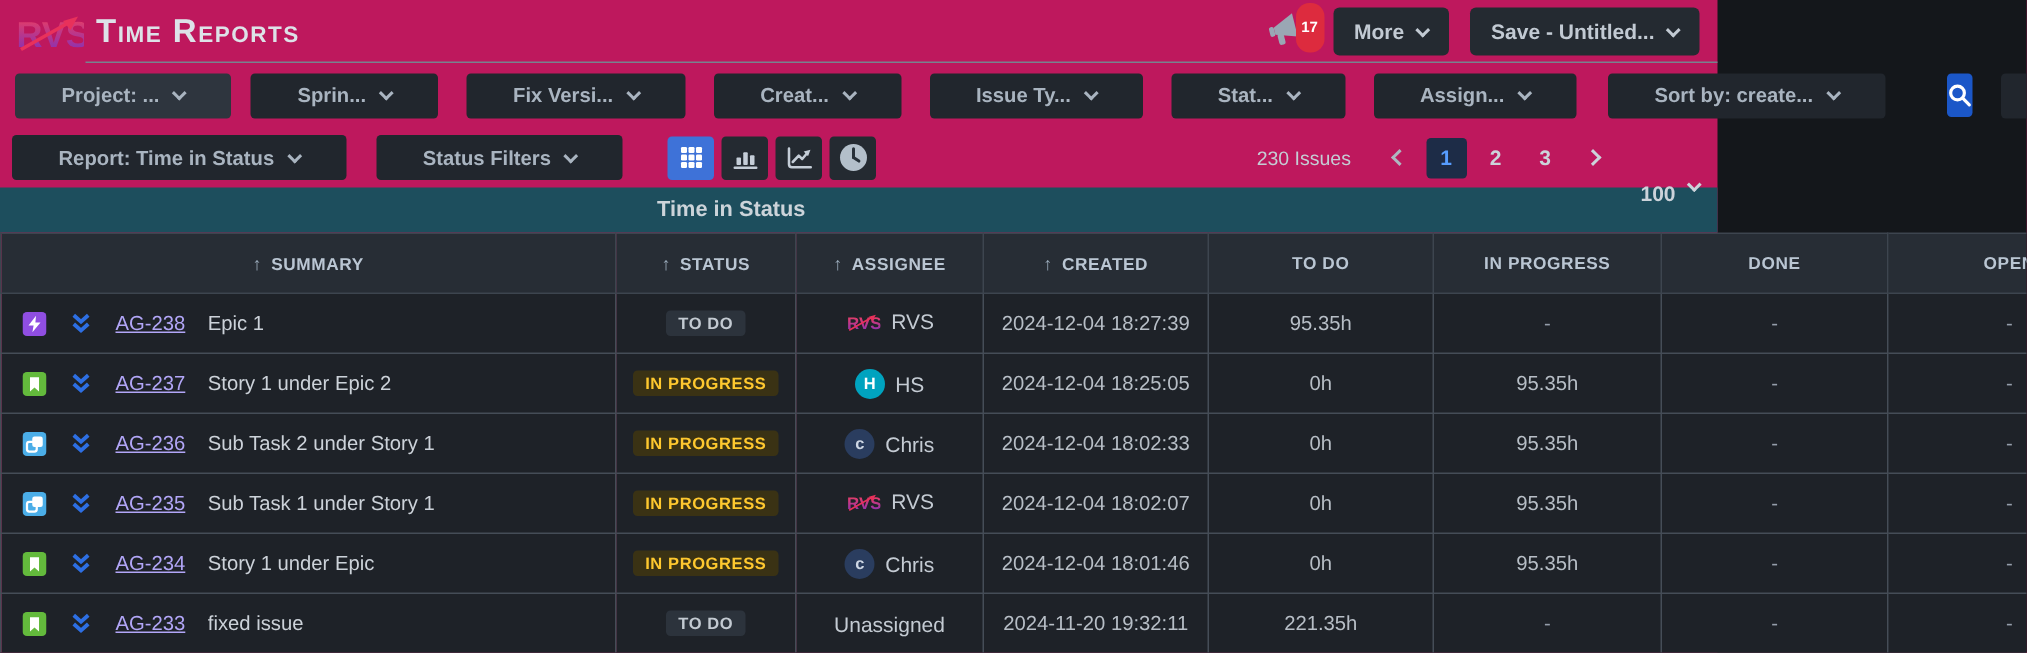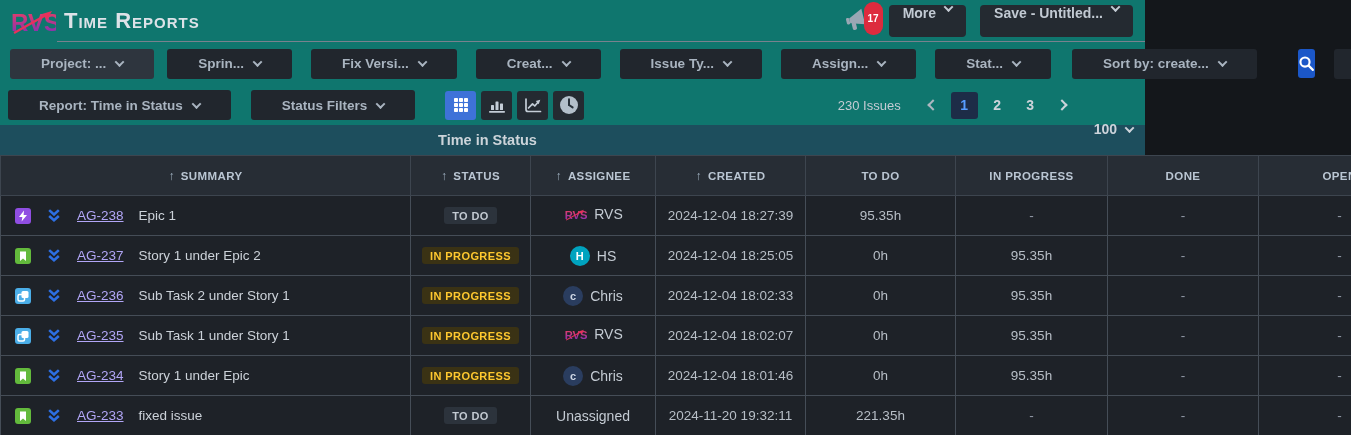--- a/index.html
+++ b/index.html
@@ -1,31 +1,31 @@
 <!DOCTYPE html>
 <html><head>
 <meta charset="utf-8">
 <style>
   * { margin:0; padding:0; box-sizing:border-box; }
   html,body { width:1351px; height:435px; overflow:hidden; background:#14171b;
               font-family:"Liberation Sans", sans-serif; }
-  .app { width:1145px; height:435px; background:#0f766e; position:relative; }
+  .app { width:1145px; height:435px; background:#be185d; position:relative; }
 
   
   .topbar { height:42px; display:flex; align-items:center; padding:0 12px 0 10px; position:relative; }
   .topbar:after { content:""; position:absolute; left:57px; right:0; bottom:0; height:1px; background:#78828e; }
   .brand { display:flex; align-items:center; gap:8px; }
   .app-title { font-variant:small-caps; font-weight:bold; font-size:22px; color:#dde2e8; letter-spacing:1px; }
   .top-actions { margin-left:auto; display:flex; align-items:center; gap:14px; }
   .notif { position:relative; width:30px; height:26px; cursor:pointer; }
   .notif .badge { position:absolute; top:-6px; right:-8px; background:#dd2b3e; color:#fff;
                   font-size:10px; font-weight:bold; border-radius:9px; padding:11px 4px; min-width:16px; text-align:center; }
   .btn { background:#242a31; color:#c2cad3; border:none; border-radius:4px; height:32px;
          padding:0 14px; font-size:14px; font-weight:bold; font-family:inherit;
-         display:inline-flex; align-items:flex-start; gap:9px; cursor:pointer; }
+         display:inline-flex; align-items:center; gap:9px; cursor:pointer; }
   .chev { width:7px; height:7px; border-right:2px solid currentColor; border-bottom:2px solid currentColor;
           transform:rotate(45deg) translate(-1px,-1px); display:inline-block; }
   .chev-left  { width:8px; height:8px; border-left:2px solid #aeb7c1; border-bottom:2px solid #aeb7c1;
                 transform:rotate(45deg); display:inline-block; }
   .chev-right { width:8px; height:8px; border-right:2px solid #ccd3da; border-top:2px solid #ccd3da;
                 transform:rotate(45deg); display:inline-block; }
 
   
   .filter-row { height:43px; display:flex; align-items:center; padding:0 10px; gap:13px; }
   .fbtn { background:#21262d; color:#a9b4c0; border:none; border-radius:3px; height:30px;
@@ -43,21 +43,21 @@
           display:inline-flex; align-items:center; justify-content:center; cursor:pointer; }
   .vbtn.active { background:#3e72d8; }
   .spacer { flex:1; }
   .issues-count { font-size:13px; color:#c5ccd4; margin-right:6px; }
   .pager { display:flex; align-items:center; gap:6px; }
   .page { width:27px; height:27px; border-radius:3px; background:transparent; border:none;
           color:#ccd3da; font-size:14px; font-weight:bold; font-family:inherit; cursor:pointer; }
   .page.active { background:#1d2c47; color:#579dff; }
   .pager-arrow { background:none; border:none; width:24px; height:24px; cursor:pointer;
                  display:inline-flex; align-items:center; justify-content:center; }
-  .page-size { display:inline-flex; align-items:center; gap:9px; margin-left:14px; color:#ccd3da;
+  .page-size { display:inline-flex; align-items:flex-start; gap:9px; margin-left:14px; color:#ccd3da;
                font-size:14px; font-weight:bold; cursor:pointer;margin-top:48px; }
 
   
   .banner { height:30px; background:#1d4e5d; display:flex; align-items:center; justify-content:center; }
   .banner span { font-size:14.5px; font-weight:bold; color:#ccd4da; position:relative; left:-85px; }
 
   
   table { border-collapse:collapse; table-layout:fixed; width:1420px; }
   col.c-summary{width:410px} col.c-status{width:120px} col.c-assignee{width:125px}
   col.c-created{width:150px} col.c-todo{width:150px} col.c-inprog{width:152px}
@@ -144,25 +144,25 @@
       </button>
     <button class="fbtn ml8">
       <span>Creat...</span>
         <span class="chev"></span>
       </button>
     <button class="fbtn ml8">
       <span>Issue Ty...</span>
         <span class="chev"></span>
       </button>
     <button class="fbtn ml8">
+      <span>Stat...</span>
+        <span class="chev"></span>
+      </button>
+    <button class="fbtn ml8">
       <span>Assign...</span>
-        <span class="chev"></span>
-      </button>
-    <button class="fbtn ml8">
-      <span>Stat...</span>
         <span class="chev"></span>
       </button>
     <button class="fbtn ml16">
       <span>Sort by: create...</span>
         <span class="chev"></span>
       </button>
     <button class="search-btn">
       <svg width="17" height="17" viewBox="0 0 16 16">
         <circle cx="6.6" cy="6.6" r="4.3" fill="none" stroke="#fff" stroke-width="2"></circle>
         <line x1="10" y1="10" x2="14" y2="14" stroke="#fff" stroke-width="2" stroke-linecap="round"></line>

